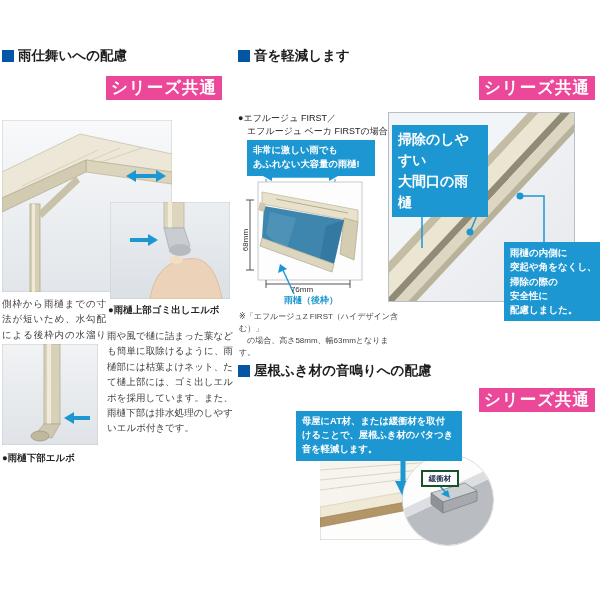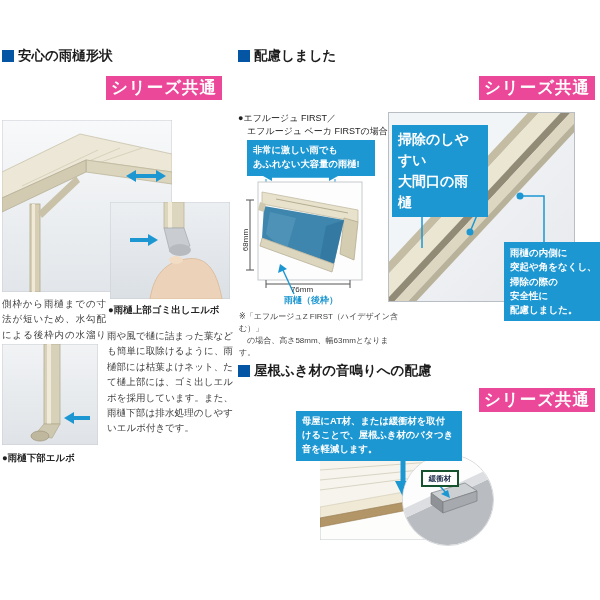--- a/index.html
+++ b/index.html
@@ -24,21 +24,21 @@
   .circle{border-radius:50%;overflow:hidden;border:1px solid #d4d7da;background:#fff;}
   svg{display:block;}
 </style>
 </head>
 <body>
 
 <div id="page">
 
   <div class="abs heading" style="left:2px;top:47px;">
     <span class="sq"></span>
-    <span>安心の雨樋形状</span>
+    <span>雨仕舞いへの配慮</span>
   </div>
 
   <div class="abs badge" style="left:106px;top:76px;">
     <span>シリーズ共通</span>
   </div>
 
   <svg class="abs" style="left:2px;top:120px;" width="170" height="172" viewBox="0 0 170 172">
     <defs>
       <linearGradient id="g1" x1="0" y1="0" x2="0" y2="1">
         <stop offset="0" stop-color="#f8f9fa"></stop>
@@ -103,21 +103,21 @@
     <g>
       <line x1="70" y1="74" x2="88" y2="74" stroke="#1d97d2" stroke-width="4"></line>
       <polygon points="62,74 72,68 72,80" fill="#1d97d2"></polygon>
     </g>
   </svg>
 
   <div class="abs cap" style="left:2px;top:452px;">●雨樋下部エルボ</div>
 
   <div class="abs heading" style="left:238px;top:47px;">
     <span class="sq"></span>
-    <span>配慮しました</span>
+    <span>音を軽減します</span>
   </div>
 
   <div class="abs badge" style="left:479px;top:76px;">
     <span>シリーズ共通</span>
   </div>
 
   <div class="abs caselabel preline" style="left:238px;top:112px;">●エフルージュ FIRST／
 　エフルージュ ベーカ FIRSTの場合</div>
 
   <div class="abs cyanbox preline" style="left:247px;top:140px;width:116px;font-size:9.3px;">非常に激しい雨でも

